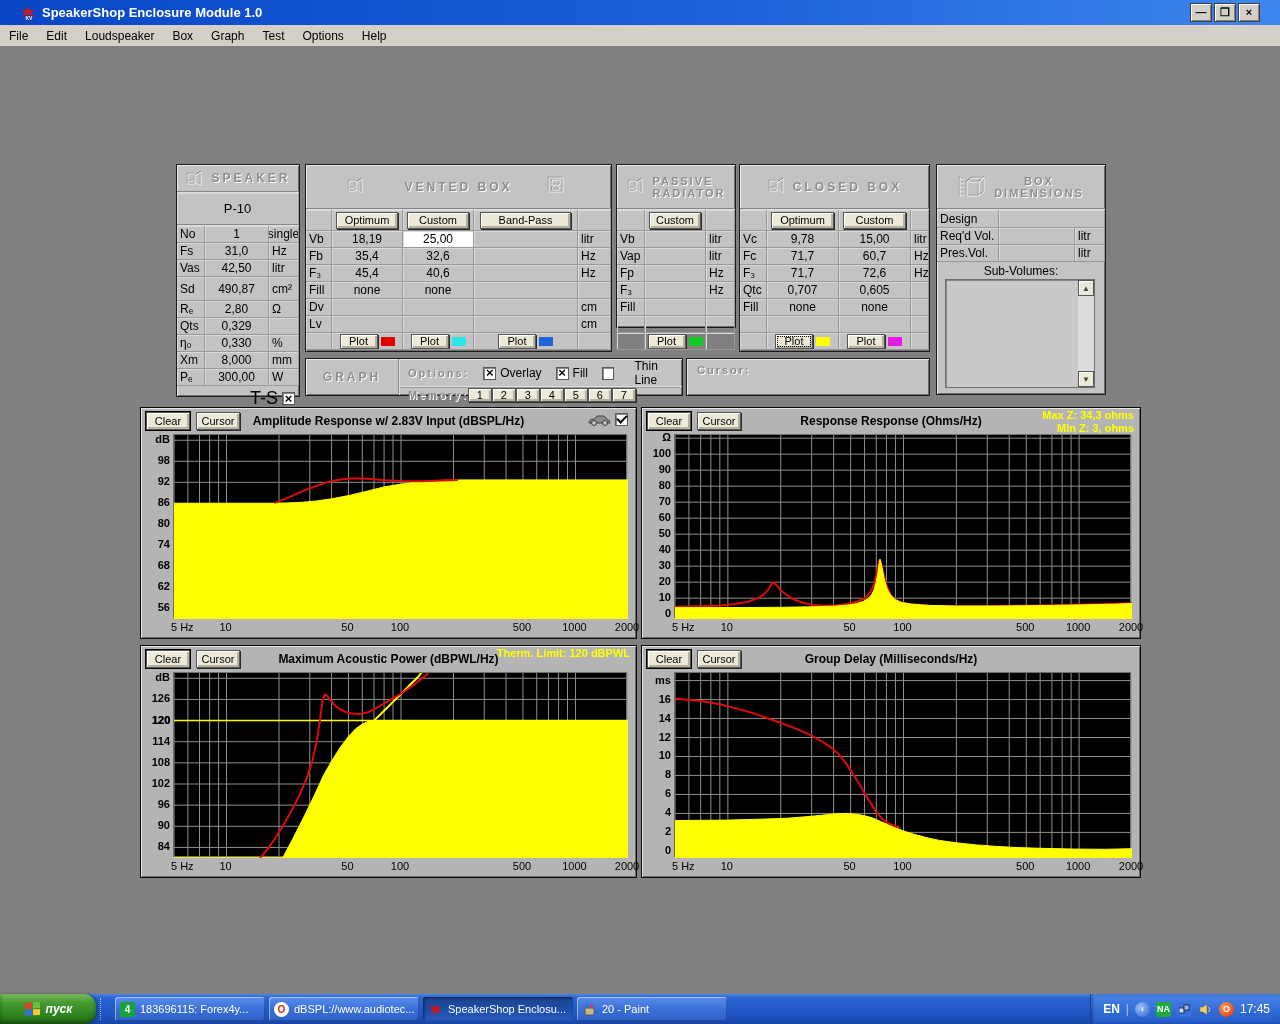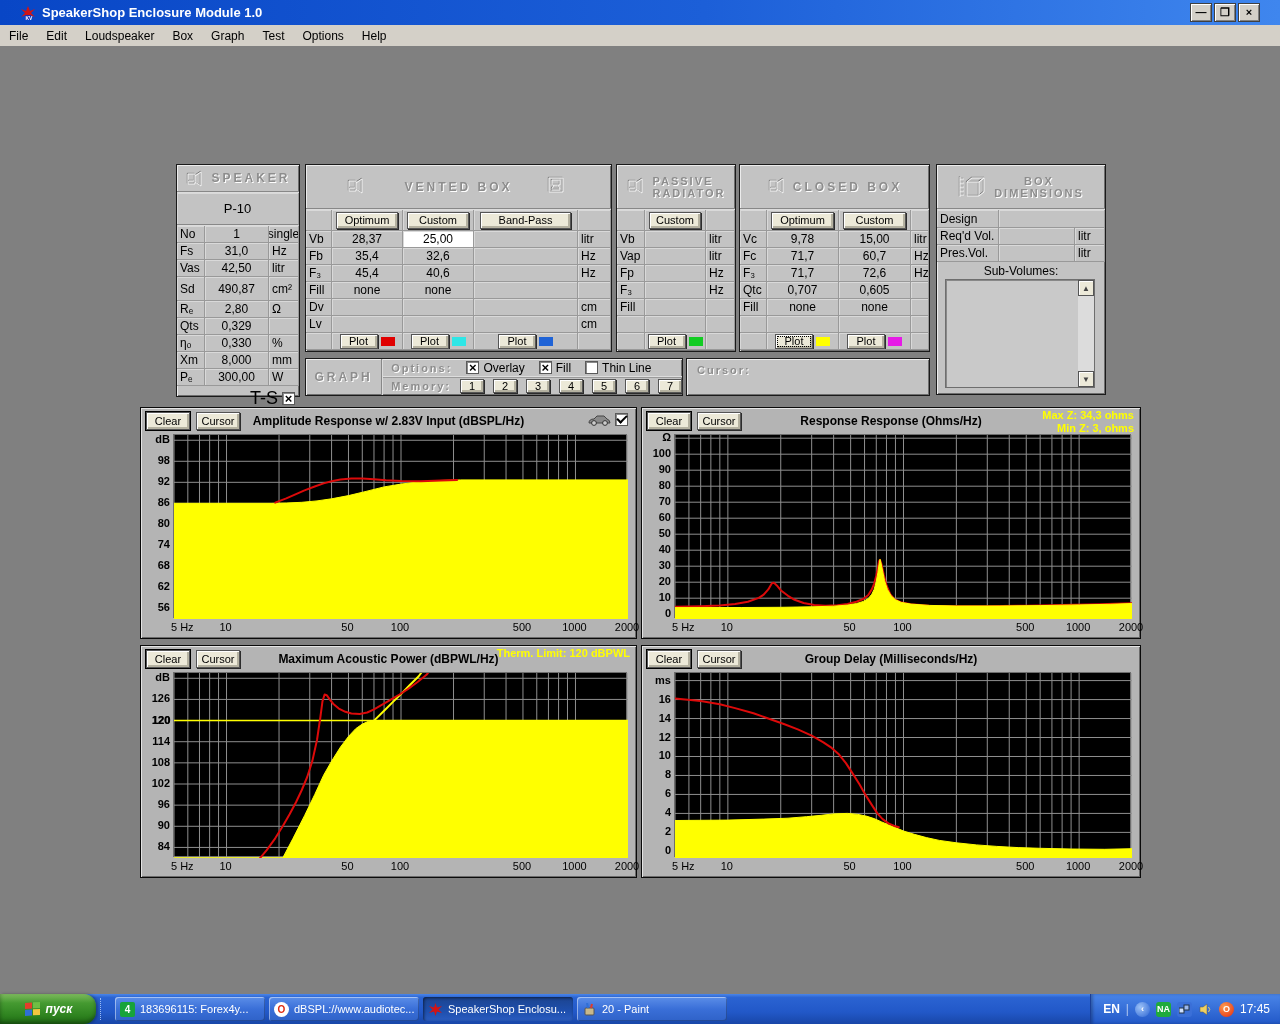--- a/index.html
+++ b/index.html
@@ -193,21 +193,21 @@
           <button class="btn3d" style="width: 88%; height: 17px;">Optimum</button>
         </div>
         <div class="cell center">
           <button class="btn3d" style="width: 88%; height: 17px;">Custom</button>
         </div>
         <div class="cell center">
           <button class="btn3d" style="width: 88%; height: 17px;">Band-Pass</button>
         </div>
         <div class="cell"></div>
         <div class="cell lbl" style="height: 17px;">Vb</div>
-        <div class="cell center">28,37</div>
+        <div class="cell center">18,19</div>
         <div class="cell center editfield">25,00</div>
         <div class="cell center"></div>
         <div class="cell unit">litr</div>
         <div class="cell lbl" style="height: 17px;">Fb</div>
         <div class="cell center">35,4</div>
         <div class="cell center">32,6</div>
         <div class="cell center"></div>
         <div class="cell unit">Hz</div>
         <div class="cell lbl" style="height: 17px;">F₃</div>
         <div class="cell center">45,4</div>
@@ -238,21 +238,21 @@
           <button class="btn3d" style="width: 38px; height: 15px;">Plot</button>
           <span class="swatch" style="background: rgb(46, 230, 230);"></span>
         </div>
         <div class="cell center">
           <button class="btn3d" style="width: 38px; height: 15px;">Plot</button>
           <span class="swatch" style="background: rgb(31, 99, 214);"></span>
         </div>
         <div class="cell"></div>
       </div>
     </div>
-  <div class="panel" id="pr-panel" style="left:616px;top:118px;width:120px;height:188px;">
+  <div class="panel" id="pr-panel" style="left:616px;top:118px;width:120px;height:164px;">
       <div class="panel-header" style="height: 45px;">
         <svg width="20" height="22">
           <path d="M3 5 h7 v10 h-7 z M10 7 l6 -4 v14 l-6 -4" fill="none" stroke="#7a7a7a" transform="translate(-0.7,-0.7)"></path>
           <path d="M3 5 h7 v10 h-7 z M10 7 l6 -4 v14 l-6 -4" fill="none" stroke="#f4f4f4"></path>
           <path d="M4 12 h5" fill="none" stroke="#7a7a7a" transform="translate(-0.7,-0.7)"></path>
           <path d="M4 12 h5" fill="none" stroke="#f4f4f4"></path>
         </svg>
         <div>
           <div class="engraved small">PASSIVE</div>
           <div class="engraved small">RADIATOR</div>
@@ -388,26 +388,26 @@
               <span class="xmark">×</span>
             </span>
             <span style="font-size: 12px;">Overlay</span>
           </span>
           <span style="display: inline-flex; align-items: center; gap: 4px; margin-left: 8px;">
             <span class="cb">
               <span class="xmark">×</span>
             </span>
             <span style="font-size: 12px;">Fill</span>
           </span>
-          <span style="display: inline-flex; align-items: center; gap: 4px; margin-left: 8px;">
+          <span style="display: inline-flex; align-items: center; gap: 20px; margin-left: 8px;">
             <span class="cb"></span>
             <span style="font-size: 12px;">Thin Line</span>
           </span>
         </div>
-        <div style="flex: 1 1 0%; display: flex; align-items: center; gap: 9px; padding-left: 8px;">
+        <div style="flex: 1 1 0%; display: flex; align-items: center; padding-left: 8px;">
           <span class="engraved small">Memory:</span>
           <button class="btn3d" style="width: 24px; height: 14px;">1</button>
           <button class="btn3d" style="width: 24px; height: 14px;">2</button>
           <button class="btn3d" style="width: 24px; height: 14px;">3</button>
           <button class="btn3d" style="width: 24px; height: 14px;">4</button>
           <button class="btn3d" style="width: 24px; height: 14px;">5</button>
           <button class="btn3d" style="width: 24px; height: 14px;">6</button>
           <button class="btn3d" style="width: 24px; height: 14px;">7</button>
         </div>
       </div>

